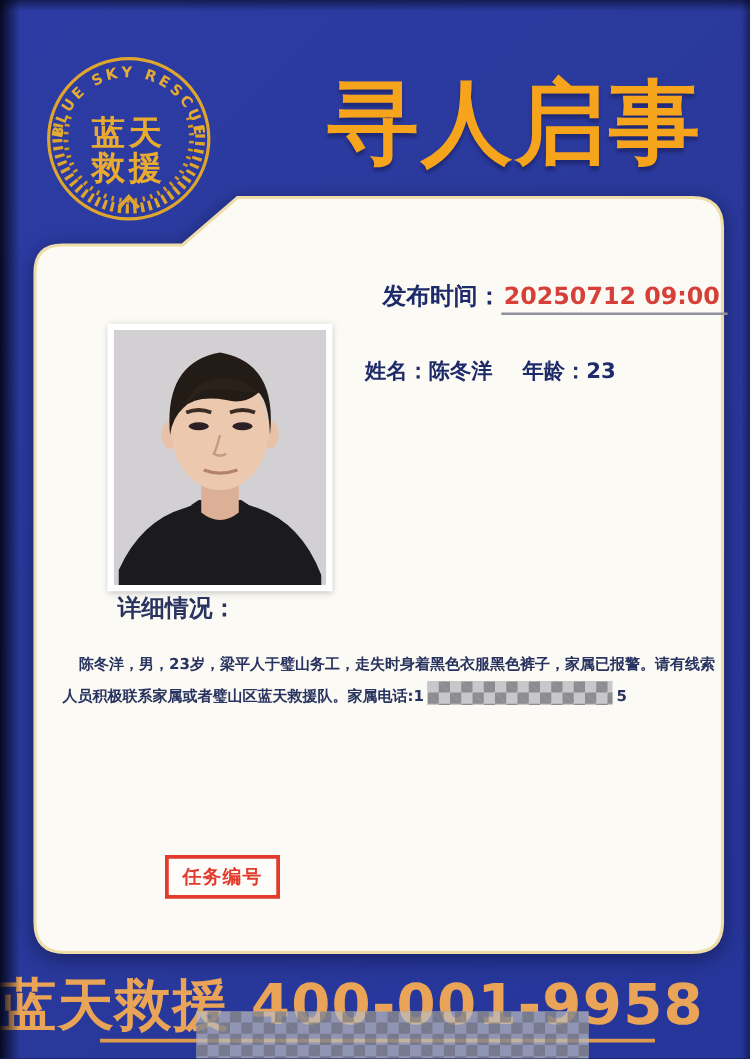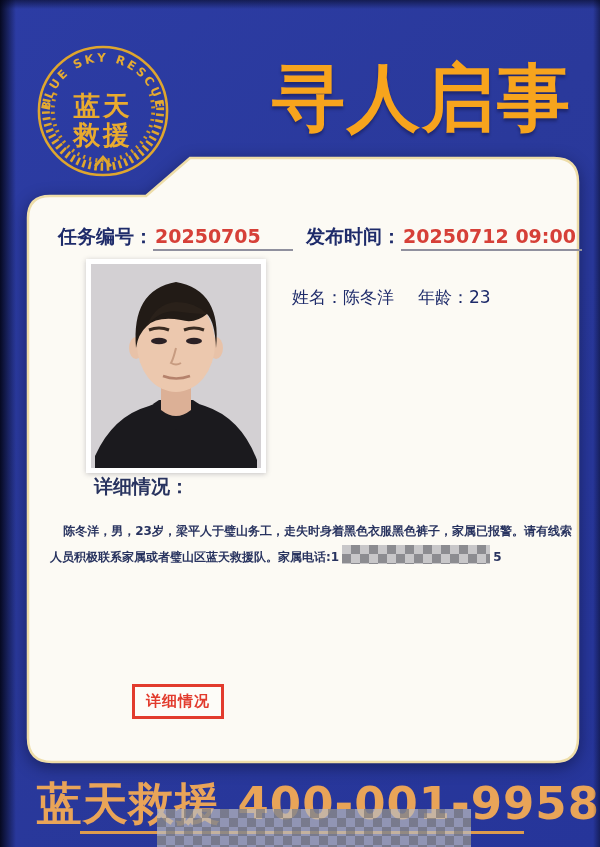--- a/index.html
+++ b/index.html
@@ -18,21 +18,21 @@
   .edge-top   { position:absolute; left:0; top:0; width:100%; height:9px;
     background:linear-gradient(to bottom, rgba(2,4,20,.55), rgba(2,4,20,0)); z-index:9; }
   .edge-right { position:absolute; right:0; top:0; width:7px; height:100%;
     background:linear-gradient(to left, rgba(2,4,20,.45), rgba(2,4,20,0)); z-index:9; }
 
   
   .logo { position:absolute; left:34px; top:42px; width:138px; height:138px; }
 
   
   .title {
-    position:absolute; left:262px; top:50px; width:320px; text-align:center;
+    position:absolute; left:262px; top:50px; width:320px; text-align:left;
     font-size:73px; font-weight:900; letter-spacing:2px; color:#f7a41d;
     text-shadow:0 3px 3px rgba(8,10,40,.35); white-space:nowrap;
   }
 
   
   .card-shape { position:absolute; left:0; top:0; z-index:1;
     filter:drop-shadow(0 4px 8px rgba(0,0,15,.4)); }
   .card-content { position:absolute; left:0; top:0; width:600px; height:847px; z-index:2; }
 
   
@@ -49,21 +49,21 @@
 
   
   .photo {
     position:absolute; left:86px; top:259px; width:180px; height:214px;
     background:#ffffff; padding:5px; box-shadow:0 1px 5px rgba(40,40,60,.25);
   }
   .photo svg { width:100%; height:100%; display:block; }
 
   
   .info { position:absolute; left:292px; top:282px; width:295px;
-    font-size:17px; font-weight:normal; color:#1e2b6a; }
+    font-size:17px; font-weight:bold; color:#1e2b6a; }
   .info-row { line-height:31px; white-space:nowrap; }
   .info-gap { display:inline-block; width:24px; }
 
   
   .details { position:absolute; left:50px; top:474px; width:522px;
     color:#28335f; font-weight:bold; }
   .details-heading { margin-left:44px; font-size:19px; margin-bottom:18px; }
   .details-body { font-size:12px; line-height:26px; text-indent:1.1em; text-align:justify; }
 
   
@@ -87,21 +87,21 @@
     position:absolute; top:684px; padding:5px 11px;
     border:3px solid #e23b2d; color:#e23b2d;
     font-size:15px; font-weight:bold; letter-spacing:1px; white-space:nowrap;
     background:rgba(255,255,255,.4);
   }
   .stamp-1 { left:132px; }
   .stamp-2 { left:344px; }
 
   
   .footer {
-    position:absolute; left:0; top:774px; width:600px; text-align:right;
+    position:absolute; left:0; top:774px; width:600px; text-align:left;
     font-size:45px; font-weight:900; letter-spacing:1px; color:#e9a458;
     white-space:nowrap; z-index:3;
   }
   .footer-underline {
     position:absolute; left:80px; top:831px; width:444px; height:3px;
     background:#dd9b4e; z-index:3;
   }
   .footer-censor {
     position:absolute; left:157px; top:809px; width:314px; height:38px;
     opacity:.9; z-index:4;
@@ -129,23 +129,20 @@
   </svg>
 
   <div class="title">寻人启事</div>
 
   <svg class="card-shape" width="600" height="847">
     <path d="M28 218 Q28 196 50 196 L146 196 L190 158 L554 158 Q578 158 578 182 L578 738 Q578 762 554 762 L52 762 Q28 762 28 738 Z" fill="#fcfaf4" stroke="#eedda8" stroke-width="2.5"></path>
   </svg>
 
   <div class="card-content">
 
-    <div class="hdr-group hdr-task">
-      <span class="hdr-label">任务编号：</span><span class="hdr-value">20250705</span>
-    </div>
     <div class="hdr-group hdr-pub">
       <span class="hdr-label">发布时间：</span><span class="hdr-value">20250712 09:00</span>
     </div>
 
     <div class="photo">
       <svg viewBox="0 0 170 204">
         <rect x="0" y="0" width="170" height="204" fill="#d3d0d3"></rect>
 
         <path d="M 4 204 L 4 192 Q 22 152 58 142 L 68 138 L 102 138 L 114 142 Q 150 154 166 196 L 166 204 Z" fill="#1b1a1e"></path>
         <path d="M 62 140 L 85 166 L 108 140 L 102 136 L 68 136 Z" fill="#1b1a1e"></path>
@@ -177,21 +174,21 @@
         <span>姓名：</span><span>陈冬洋</span><span class="info-gap"></span><span>年龄：</span><span>23</span>
       </div>
     </div>
 
     <div class="details">
       <div class="details-heading">详细情况：</div>
       <p class="details-body"><span>陈冬洋，男，23岁，梁平人于璧山务工，走失时身着黑色衣服黑色裤子，家属已报警。请有线索人员积极联系家属或者璧山区蓝天救援队。</span><span>家属电话:1</span><span class="mosaic mosaic-phone"></span><span>5</span></p>
     </div>
 
 
-    <div class="stamp stamp-1">详细情况</div>
+    <div class="stamp stamp-1">任务编号</div>
   </div>
 
   <div class="footer">
     <span>蓝天救援</span>
     <span>400-001-9958</span>
   </div>
   <div class="footer-underline"></div>
   <div class="mosaic footer-censor"></div>
 
   <div class="edge-left"></div>

